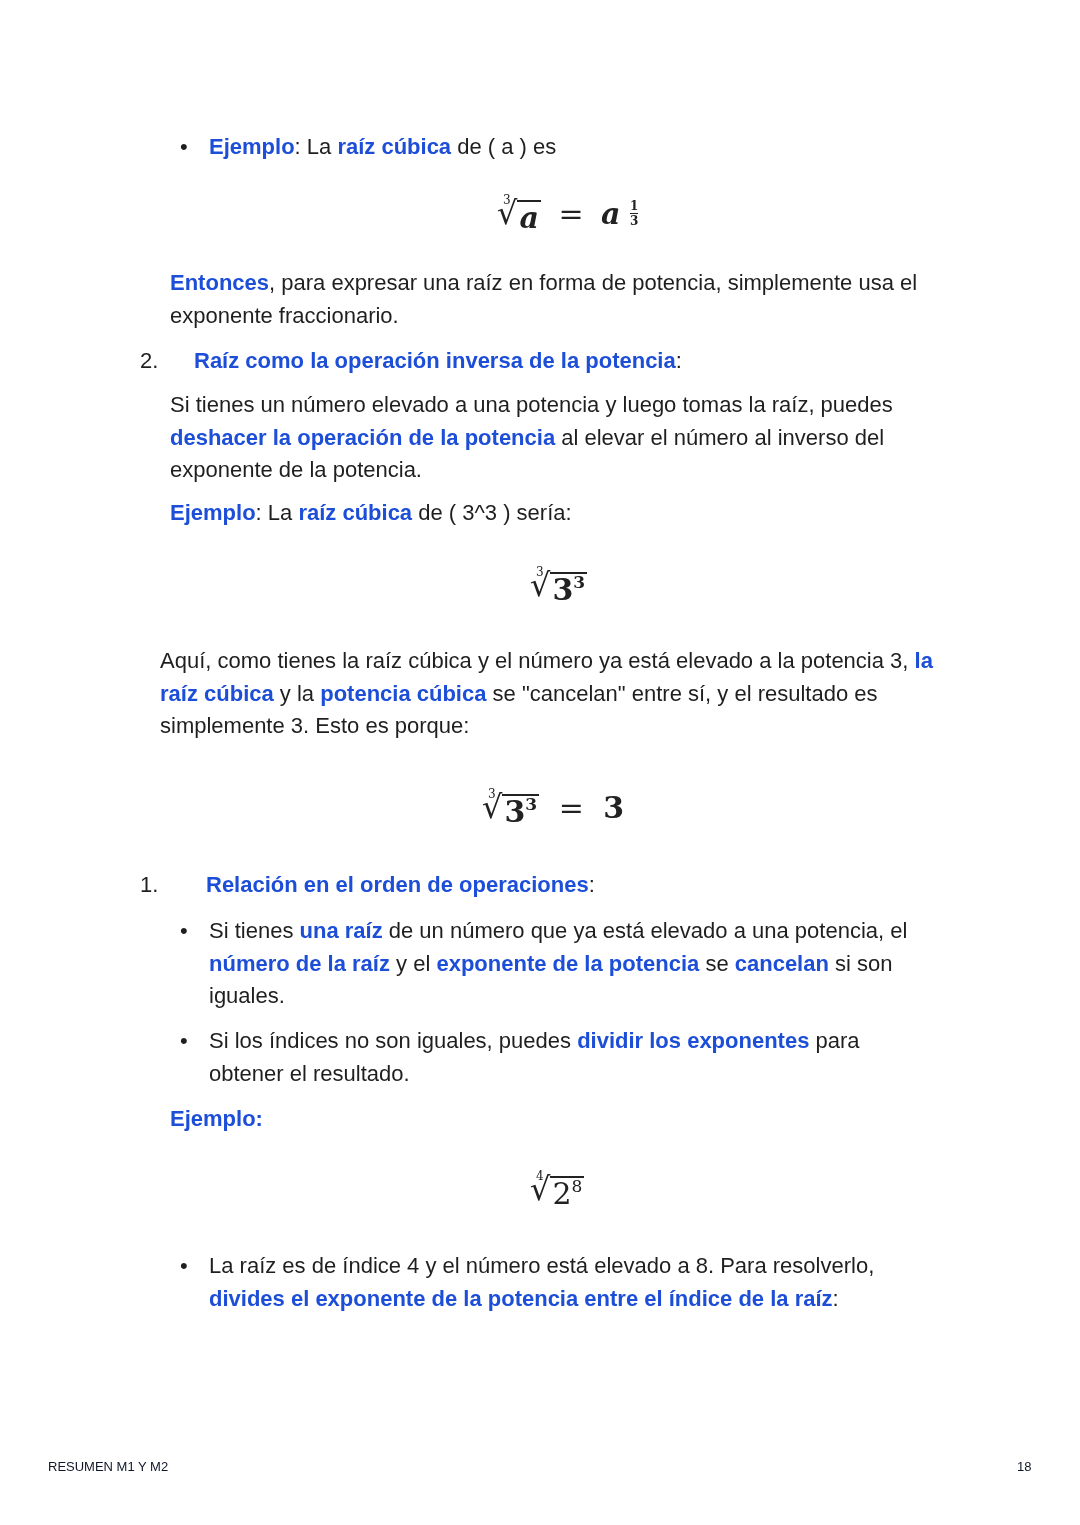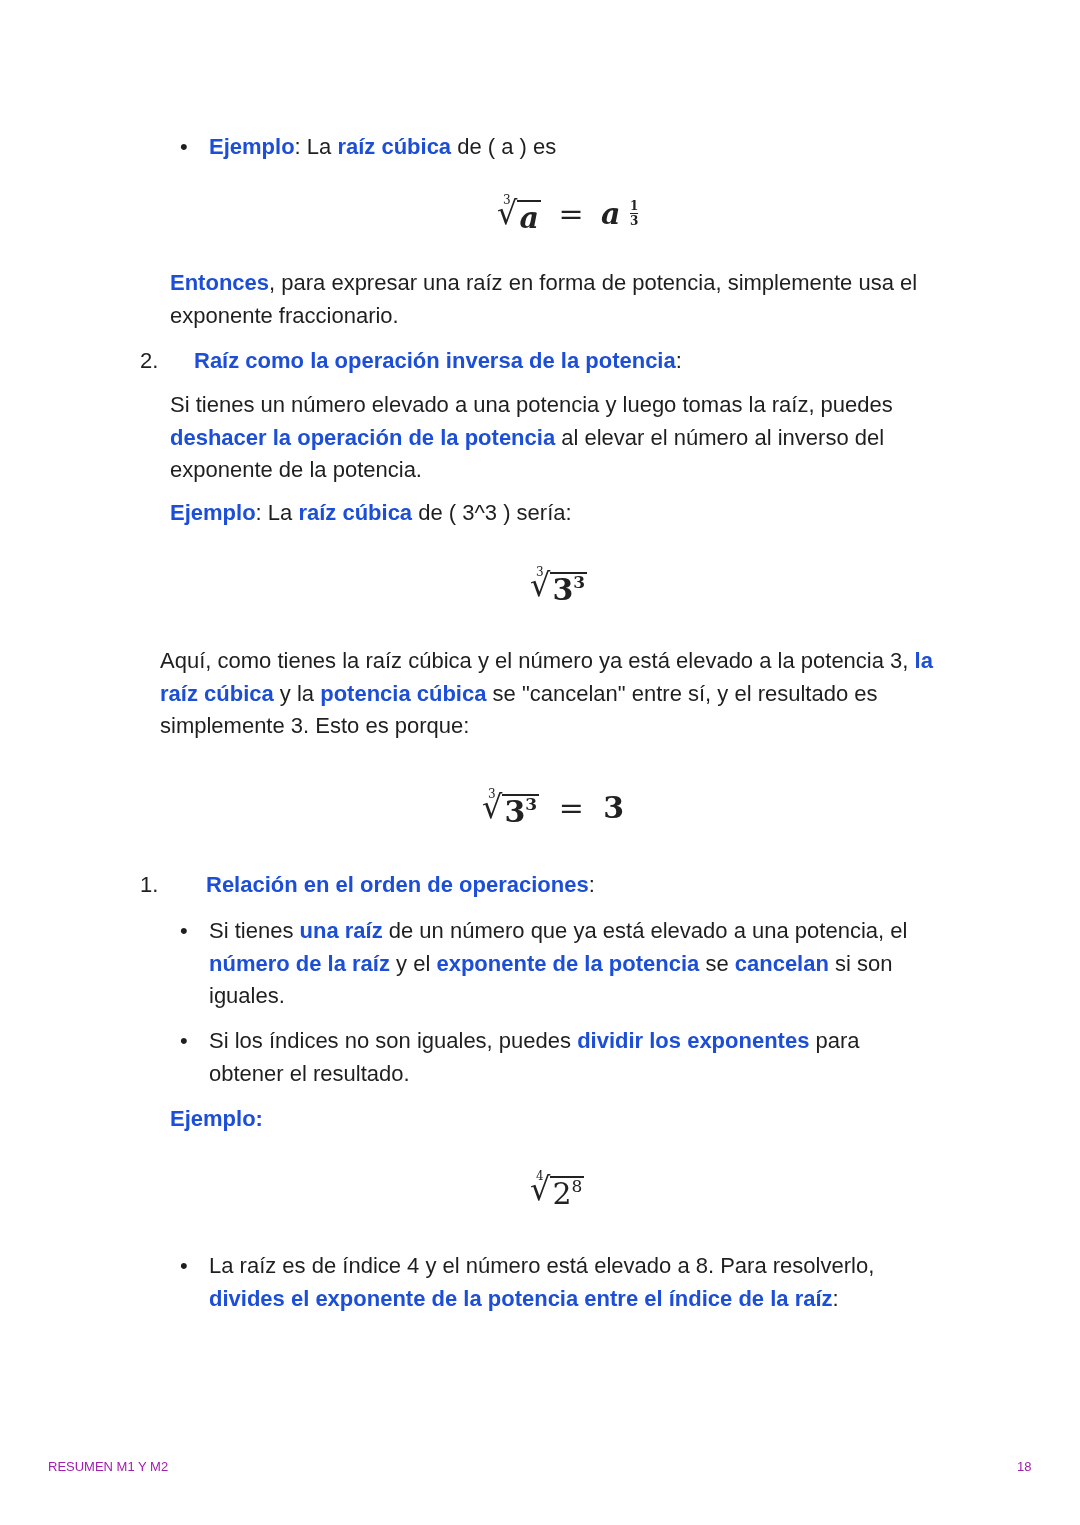--- a/index.html
+++ b/index.html
@@ -12,21 +12,21 @@
   .num { position: absolute; font-size: 22px; line-height: 32.5px; }
   .math { position: absolute; font-family: "DejaVu Serif", "Liberation Serif", serif; font-size: 30px; color: #222; white-space: nowrap; }
   .rad { display: inline-flex; align-items: flex-start; position: relative; }
   .rad .idx { font-size: 12px; position: absolute; left: 6px; top: -4px; }
   .rad .sym { font-size: 32px; line-height: 1; }
   .rad .under { border-top: 2px solid #222; padding: 0 2px; line-height: 1.05; margin-top: 3px; }
   .sup { font-size: 17px; vertical-align: 12px; }
   .frac { display: inline-flex; flex-direction: column; align-items: center; font-size: 12px; vertical-align: 14px; line-height: 1; font-weight: bold; }
   .frac .bar { border-top: 1px solid #222; width: 8px; margin: 1px 0; }
   .ital { font-style: italic; font-weight: bold; }
-  .footer { position: absolute; font-size: 13px; color: #a21caf; }
+  .footer { position: absolute; font-size: 13px; color: #0f172a; }
 </style>
 </head>
 <body>
 
 <div class="bullet" style="left:180px; top:131px;">•</div>
 <p class="p abs" style="left:209px; top:131px; width:740px;">
   <span class="b">Ejemplo</span><span>: La </span><span class="b">raíz cúbica</span><span> de ( a ) es</span>
 </p>
 
 <div class="math" style="left:497px; top:196px;">

